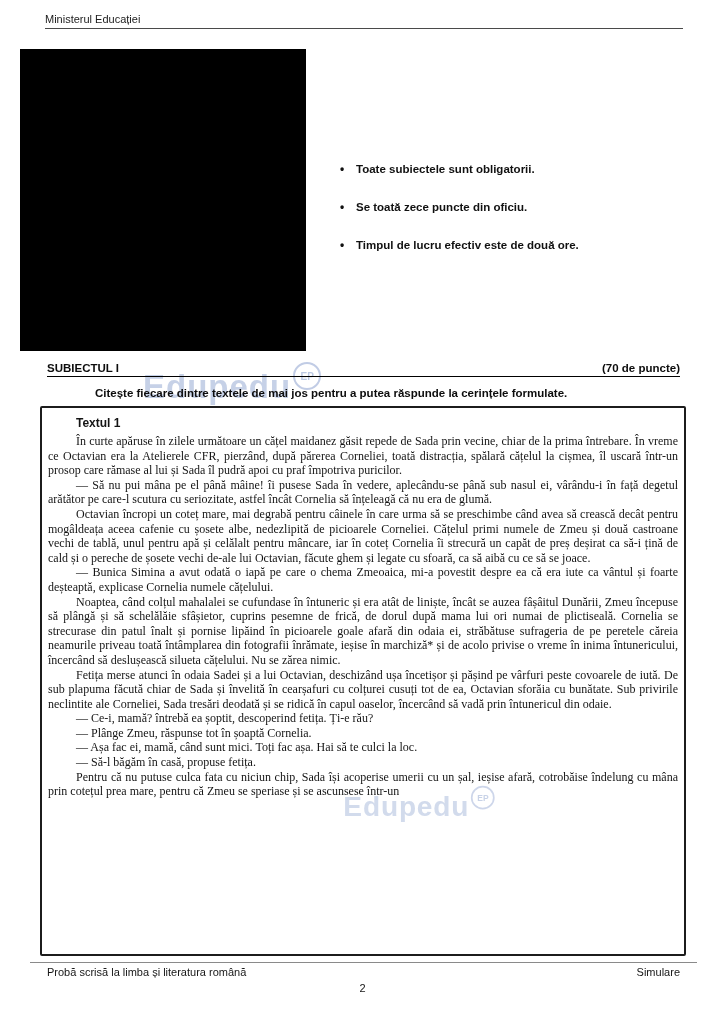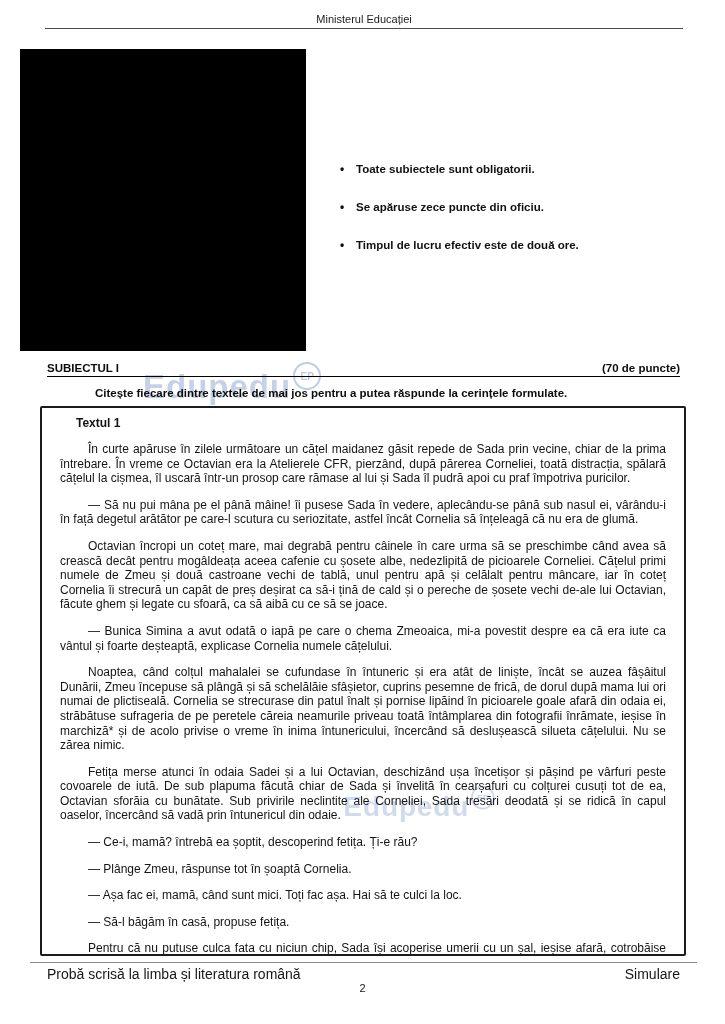--- a/index.html
+++ b/index.html
@@ -5,21 +5,21 @@
   html,body { margin:0; padding:0; background:#e8e8e8; }
   .page {
     position:relative; width:725px; height:1024px; margin:0 auto;
     background:#ffffff; overflow:hidden;
     font-family:"Liberation Sans", sans-serif; color:#161616;
     -webkit-font-smoothing:antialiased;
   }
   
   .header {
     position:absolute; left:45px; right:42px; top:12px; z-index:1;
-    text-align:center; font-size:11px; line-height:14px; color:#1c1c1c;
+    text-align:left; font-size:11px; line-height:14px; color:#1c1c1c;
     border-bottom:1.5px solid #4a4a4a; padding-bottom:2px;
   }
   
   .redaction {
     position:absolute; left:20px; top:49px; width:286px; height:302px;
     background:#000; z-index:1;
   }
   
   .notices { position:absolute; left:340px; top:162px; width:345px; z-index:1; }
   .notice {
@@ -43,21 +43,21 @@
     position:absolute; left:40px; top:406px; width:646px; height:550px; z-index:1;
     border:2px solid #1c1c1c; border-radius:2px;
     padding:6px 6px 6px 6px; box-sizing:border-box;
     font-size:12px; line-height:14.6px; text-align:justify; color:#141414;
     overflow:hidden; background:transparent;
   }
   .textbox h3 {
     margin:2px 0 4px 0; font-size:12px; line-height:14px; text-indent:28px;
     font-weight:bold;
   }
-  .textbox p { margin:12px; text-indent:28px; }
+  .textbox p { margin:0; text-indent:28px;font-family:Liberation Serif, serif; }
   
   .watermark { position:absolute; z-index:0; display:flex; align-items:flex-start; pointer-events:none; }
   .wm-text {
     font-weight:bold; font-size:33px; letter-spacing:1px;
     color:rgba(142,163,207,0.50);
   }
   .wm-badge {
     width:24px; height:24px; border-radius:50%;
     border:2.5px solid rgba(142,163,207,0.55);
     color:rgba(142,163,207,0.60); font-weight:bold; font-size:10px;
@@ -66,21 +66,21 @@
   }
   .wm2 { transform:scale(0.85); opacity:0.8; }
   
   .footer-rule {
     position:absolute; left:30px; right:28px; top:962px; z-index:1;
     border-top:1px solid #8a8a8a;
   }
   .footer-row {
     position:absolute; left:47px; right:45px; top:966px; z-index:1;
     display:flex; justify-content:space-between;
-    font-size:14px; color:#161616;
+    font-size:11px; color:#161616;
   }
   .page-number {
     position:absolute; left:0; right:0; top:982px; z-index:1;
     text-align:center; font-size:11px; color:#161616;
   }
 </style>
 </head>
 <body>
 
 <div class="page">
@@ -100,21 +100,21 @@
 
   <div class="redaction"></div>
 
   <div class="notices">
     <div class="notice">
       <span class="bullet">•</span>
       <span>Toate subiectele sunt obligatorii.</span>
     </div>
     <div class="notice">
       <span class="bullet">•</span>
-      <span>Se apăruse zece puncte din oficiu.</span>
+      <span>Se toată zece puncte din oficiu.</span>
     </div>
     <div class="notice">
       <span class="bullet">•</span>
       <span>Timpul de lucru efectiv este de două ore.</span>
     </div>
   </div>
 
   <div class="subject-row">
     <span>SUBIECTUL I</span>
     <span>(70 de puncte)</span>

